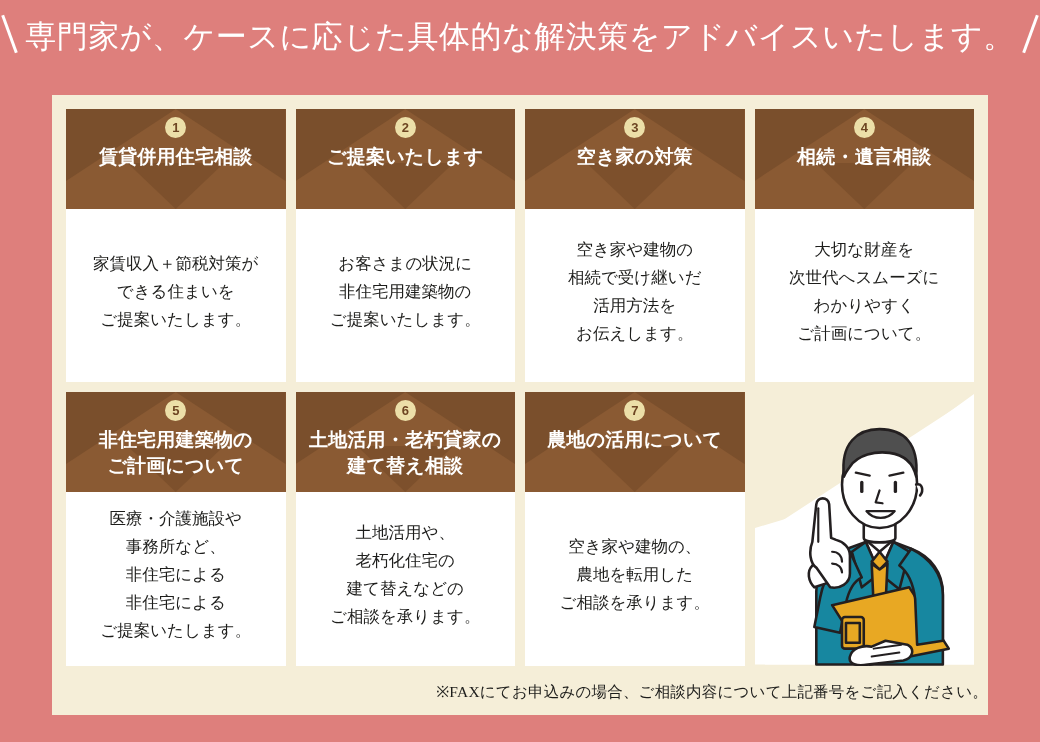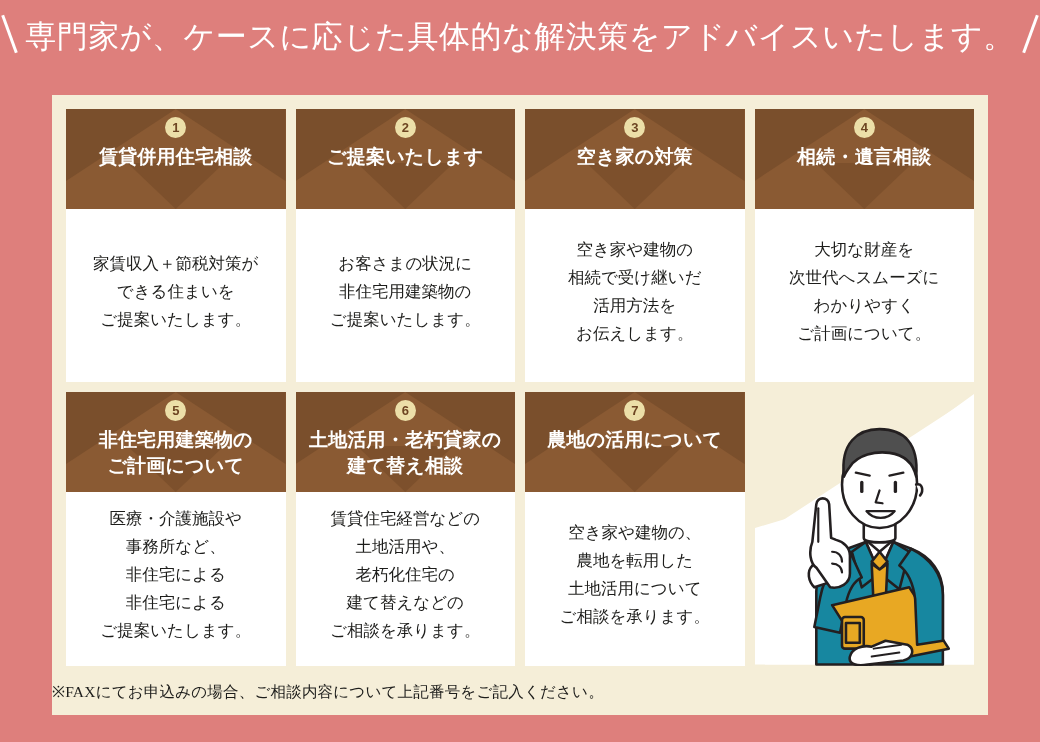--- a/index.html
+++ b/index.html
@@ -165,21 +165,21 @@
     overflow: hidden;
   }
   .illus-cell svg { display: block; width: 100%; height: 100%; }
 
   
   .footnote {
     position: absolute;
     left: 0;
     bottom: 12px;
     width: 936px;
-    text-align: left;
+    text-align: right;
     color: #1d1d1b;
     font-size: 15.5px;
     font-family: "Liberation Serif", "DejaVu Serif", serif;
     letter-spacing: 0.2px;
   }
 </style>
 </head>
 <body>
 
 <div class="header">
@@ -286,42 +286,40 @@
         <span class="flap-left"></span>
         <span class="flap-right"></span>
         <span class="flap-point"></span>
         <span class="badge">6</span>
         <div class="card-title">
           <div>土地活用・老朽貸家の</div>
           <div>建て替え相談</div>
         </div>
       </div>
       <div class="card-body">
-        <div class="line">賃貸住宅経営などの</div>
         <div class="line">土地活用や、</div>
         <div class="line">老朽化住宅の</div>
         <div class="line">建て替えなどの</div>
         <div class="line">ご相談を承ります。</div>
       </div>
     </div>
 
     <div class="card">
       <div class="card-header tall-title">
         <span class="flap-left"></span>
         <span class="flap-right"></span>
         <span class="flap-point"></span>
         <span class="badge">7</span>
         <div class="card-title">
           <div>農地の活用について</div>
         </div>
       </div>
       <div class="card-body">
         <div class="line">空き家や建物の、</div>
         <div class="line">農地を転用した</div>
-        <div class="line">土地活用について</div>
         <div class="line">ご相談を承ります。</div>
       </div>
     </div>
 
     <div class="illus-cell">
       <svg viewBox="0 0 222 274" xmlns="http://www.w3.org/2000/svg">
 
         <polygon points="222,0 222,274 0,274 0,136 60,118 222,0" fill="#ffffff"></polygon>
         <polygon points="222,2 222,274 10,274 10,140 222,2" fill="#ffffff"></polygon>
         <g fill="none" stroke="#231f20" stroke-width="2.6" stroke-linecap="round" stroke-linejoin="round">

